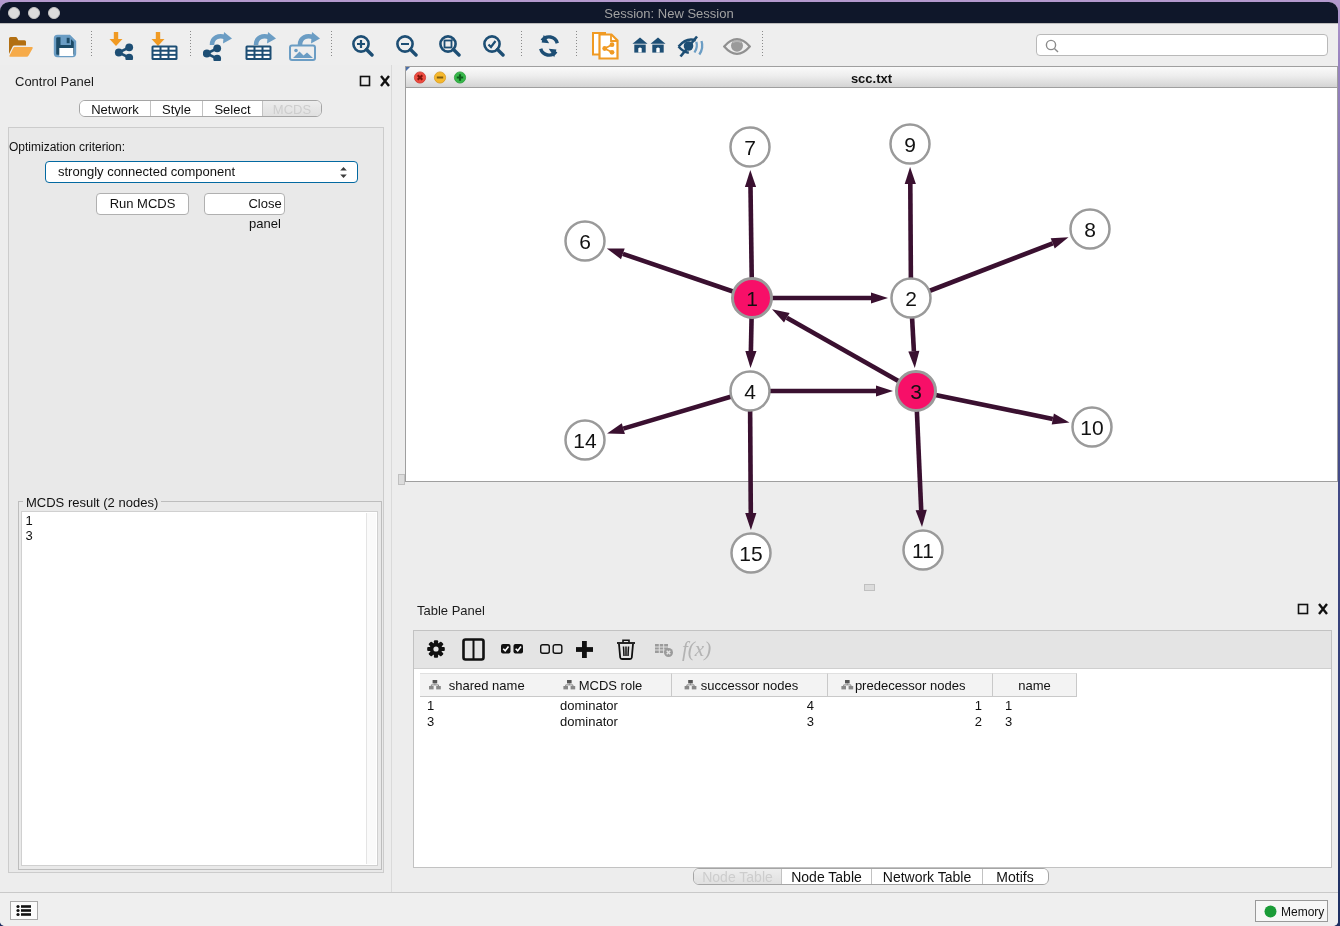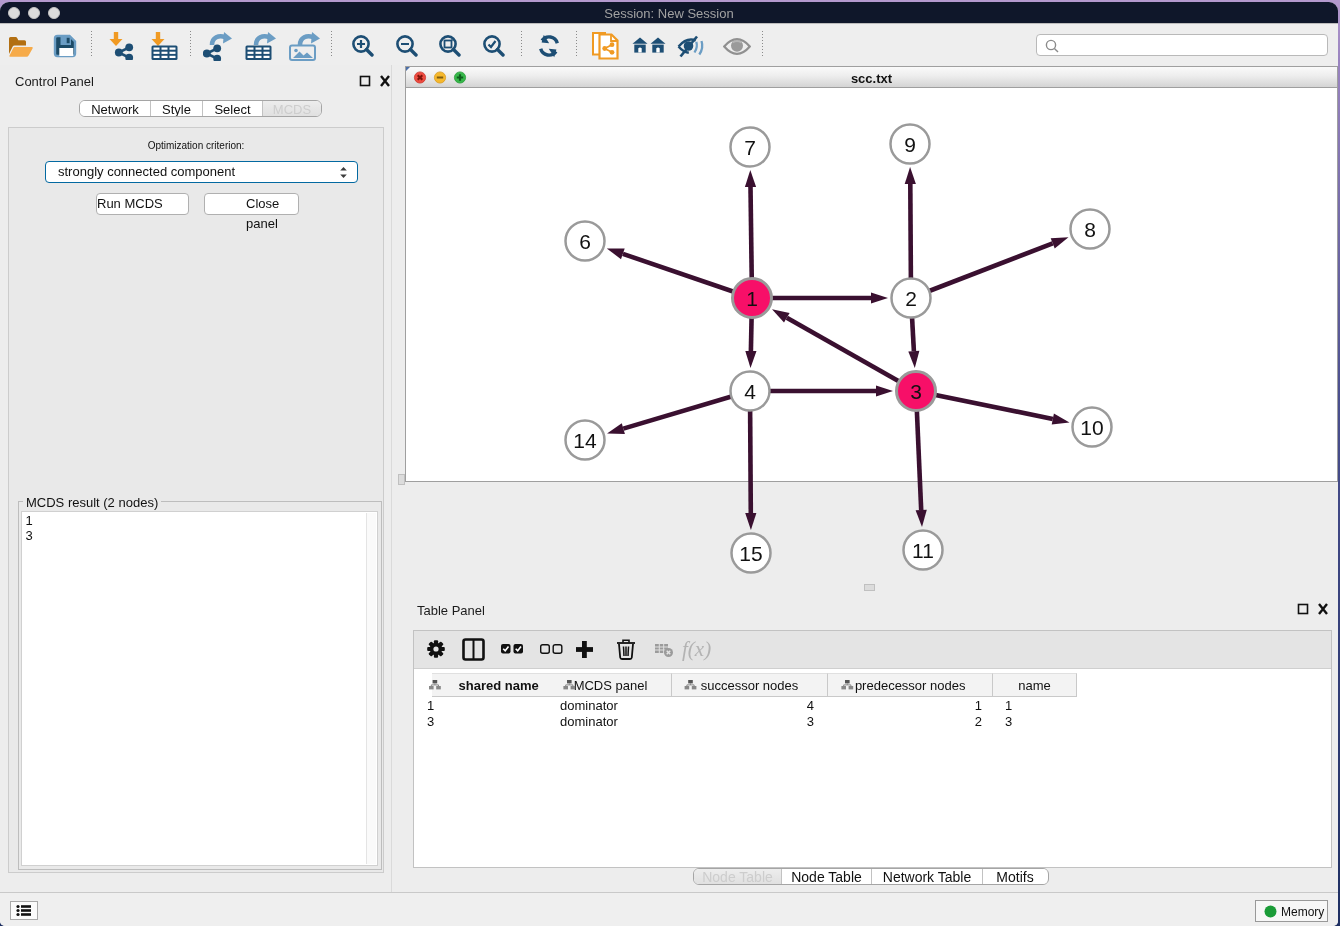--- a/index.html
+++ b/index.html
@@ -24,27 +24,27 @@
           background-image:repeating-linear-gradient(180deg,#8a8a8a 0 1px,transparent 1px 3px); }
   .search { position:absolute; left:1036px; top:9px; width:292px; height:22px;
             background:#fff; border:1px solid #b9b9b9; border-radius:4px; }
   
   .ctl-head { position:absolute; left:15px; top:72px; font-size:13px; color:#1c1c1c; }
   .seggroup { position:absolute; height:17px; border:1px solid #a5a5a5; border-radius:6px; background:#fff; display:flex; overflow:hidden; font-size:13px; color:#111; }
   .segcell { height:100%; border-right:1px solid #c2c2c2; text-align:center; line-height:17px; background:#fff; }
   .selcell { background:linear-gradient(180deg,#ededed,#e0e0e0); color:#cdcdcd; }
   .ctl-inner { position:absolute; left:8px; top:125px; width:376px; height:746px;
                background:#e9e9e9; border:1px solid #cccccc; }
-  .opt-label { position:absolute; left:0; top:12px; width:100%; text-align:center;
-               font-size:10px; color:#111; }
+  .opt-label { position:absolute; left:0; top:12px; width:100%; text-align:left;
+               font-size:12px; color:#111; }
   .combo { position:absolute; left:36px; top:33px; width:313px; height:22px; background:#fff;
            border:1px solid #0369a1; border-radius:4px; font-size:13px; color:#111;
            line-height:20px; padding-left:12px; }
   .btn { position:absolute; top:65px; height:22px; background:#fff; border:1px solid #b0b0b0;
-         border-radius:4px; font-size:13px; color:#111; line-height:20px; }
+         border-radius:4px; font-size:13px; color:#111; text-align:center; line-height:20px; }
   .fieldset { position:absolute; left:9px; top:373px; width:364px; height:369px;
               border:1px solid #bdbdbd; }
   .fs-legend { position:absolute; left:4px; top:-7px; background:#e9e9e9; padding:0 3px;
                font-size:13px; color:#111; }
   .fs-white { position:absolute; left:1.5px; top:9px; right:3px; bottom:3px; background:#fff;
               border:1px solid #d0d0d0; font-size:13px; color:#111; line-height:14.5px;
               padding:2px 0 0 4px; }
   .fs-scroll { position:absolute; right:1px; top:1px; width:10px; bottom:1px;
                background:#fafafa; border-left:1px solid #e4e4e4; }
   
@@ -236,21 +236,21 @@
     </div>
   <div class="ctl-inner">
     <div class="opt-label">Optimization criterion:</div>
     <div class="combo">strongly connected component
       <svg width="9" height="13" style="position:absolute;right:9px;top:4px" viewBox="0 0 9 13">
           <path d="M1.2 4.6 L4.5 1 L7.8 4.6 Z" fill="#3c3c3c"></path>
           <path d="M1.2 8.4 L4.5 12 L7.8 8.4 Z" fill="#3c3c3c"></path>
         </svg>
     </div>
     <div class="btn" style="left:87px; width:93px;">Run MCDS</div>
-    <div class="btn" style="left:195px; width:95px;padding-left:41px;">Close panel</div>
+    <div class="btn" style="left:195px; width:81px;padding-left:41px;">Close panel</div>
     <div class="fieldset">
       <div class="fs-legend">MCDS result (2 nodes)</div>
       <div class="fs-white">1<br>3
         <div class="fs-scroll"></div>
       </div>
     </div>
   </div>
 
   <div class="abs" style="left:391px;top:63px;width:1px;height:827px;background:#dadada;"></div>
 
@@ -363,22 +363,22 @@
           <line x1="241" y1="16" x2="254" y2="16" stroke="#e0e0e0" stroke-width="1"></line>
           <line x1="241" y1="19" x2="254" y2="19" stroke="#e0e0e0" stroke-width="1"></line>
           <line x1="245.3" y1="13" x2="245.3" y2="22" stroke="#e0e0e0" stroke-width="1"></line>
           <line x1="249.7" y1="13" x2="249.7" y2="22" stroke="#e0e0e0" stroke-width="1"></line>
           <circle cx="254.5" cy="21.5" r="4.5" fill="#9b9b9b"></circle>
           <path d="M252.7 19.7 L256.3 23.3 M256.3 19.7 L252.7 23.3" stroke="#e4e4e4" stroke-width="1.4"></path>
           <text x="268" y="25" font-family="Liberation Serif" font-style="italic" font-size="21" fill="#b3b3b3">f(x)</text>
         </svg>
       </div>
     <div class="th-row">
-        <div class="th-cell" style="left:18px;width:134.4px;font-weight:bold;">shared name</div>
-        <div class="th-cell" style="left:136.4px;width:121.2px;">MCDS panel</div>
+        <div class="th-cell" style="left:6px;width:134.4px;">shared name</div>
+        <div class="th-cell" style="left:136.4px;width:121.2px;">MCDS role</div>
         <div class="th-cell" style="left:257.6px;width:156.8px;">successor nodes</div>
         <div class="th-cell" style="left:414.4px;width:164.6px;">predecessor nodes</div>
         <div class="th-cell" style="left:579px;width:84.0px;">name</div>
         <svg width="917" height="24" viewBox="0 0 917 24" style="position:absolute;left:0;top:0">
           <rect x="18.6" y="7" width="4.6" height="3.4" fill="#555"></rect>
           <rect x="15" y="13" width="4.6" height="3.4" fill="#888"></rect>
           <rect x="22.2" y="13" width="4.6" height="3.4" fill="#888"></rect>
           <path d="M20.9 10.4 V11.9 M17.3 13 V11.9 H24.5 V13" fill="none" stroke="#888" stroke-width="1"></path>
           <rect x="153.0" y="7" width="4.6" height="3.4" fill="#555"></rect>
           <rect x="149.4" y="13" width="4.6" height="3.4" fill="#888"></rect>

